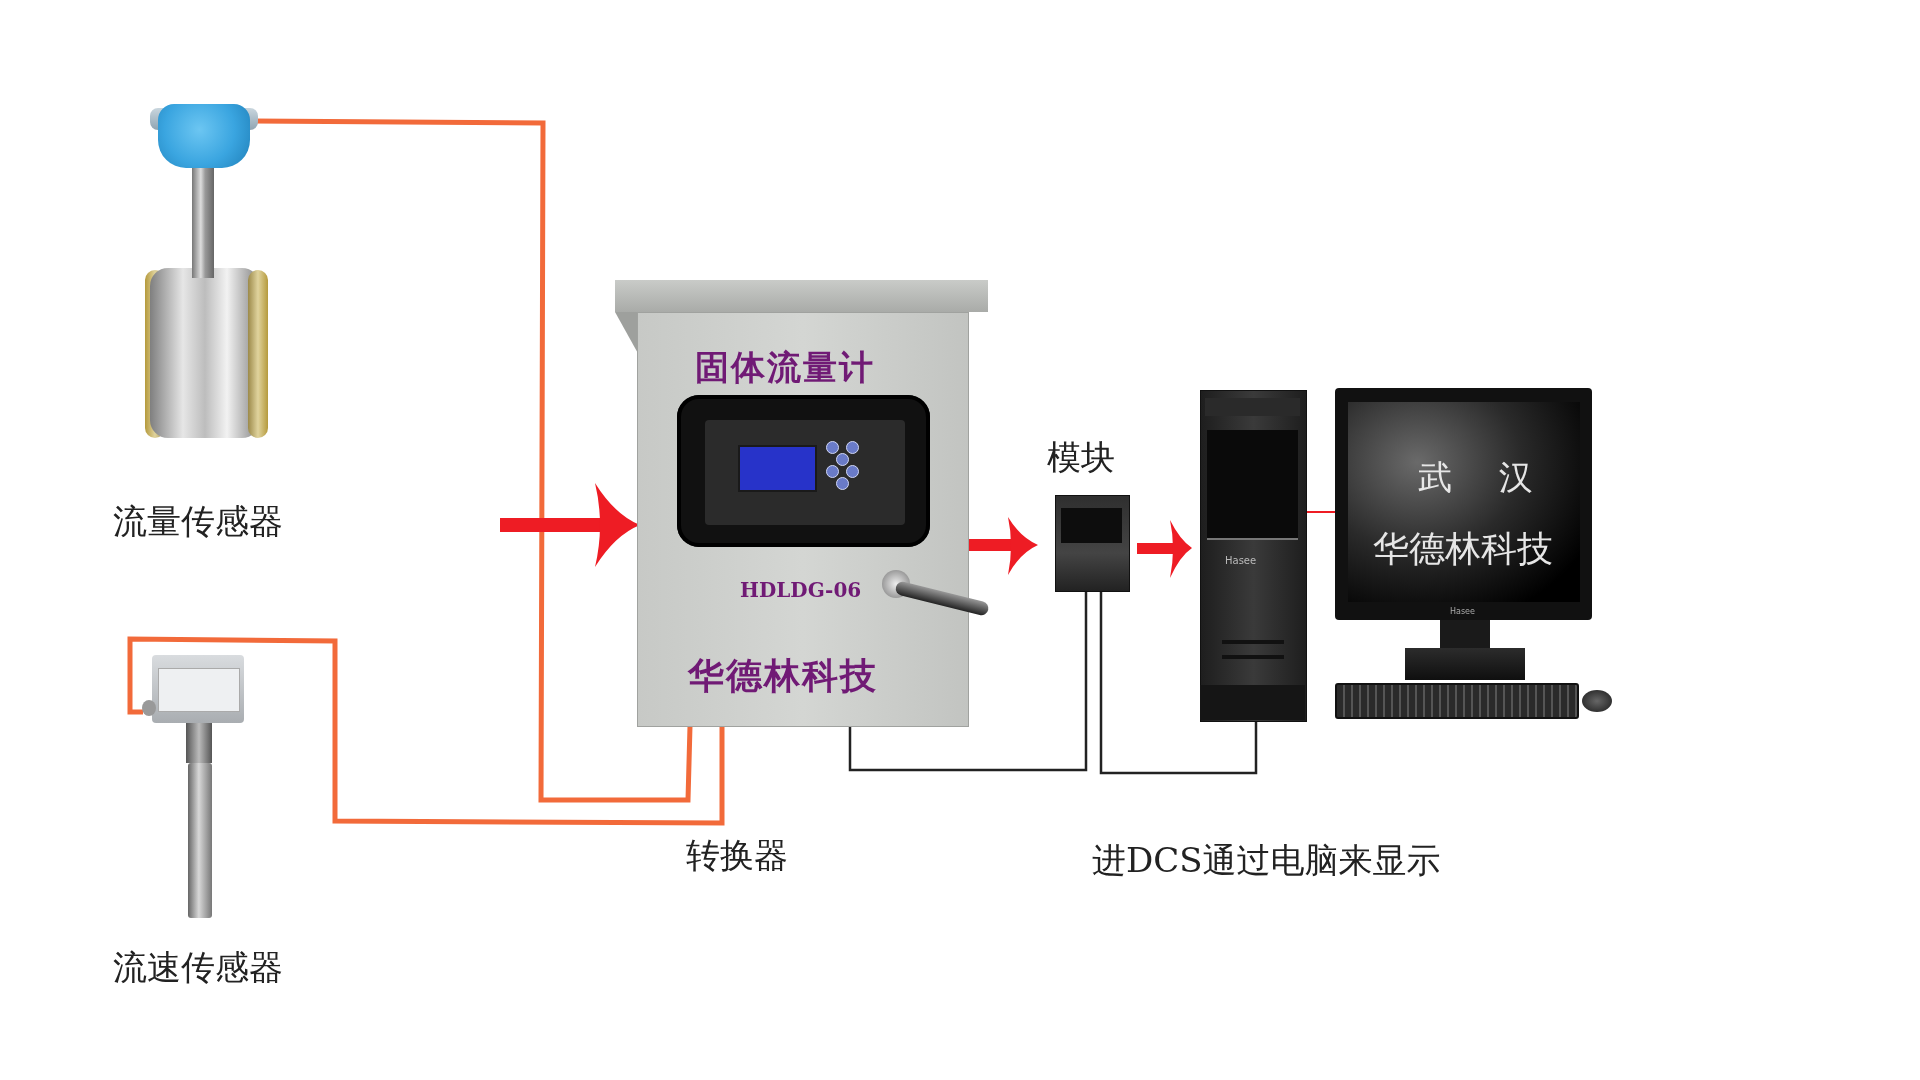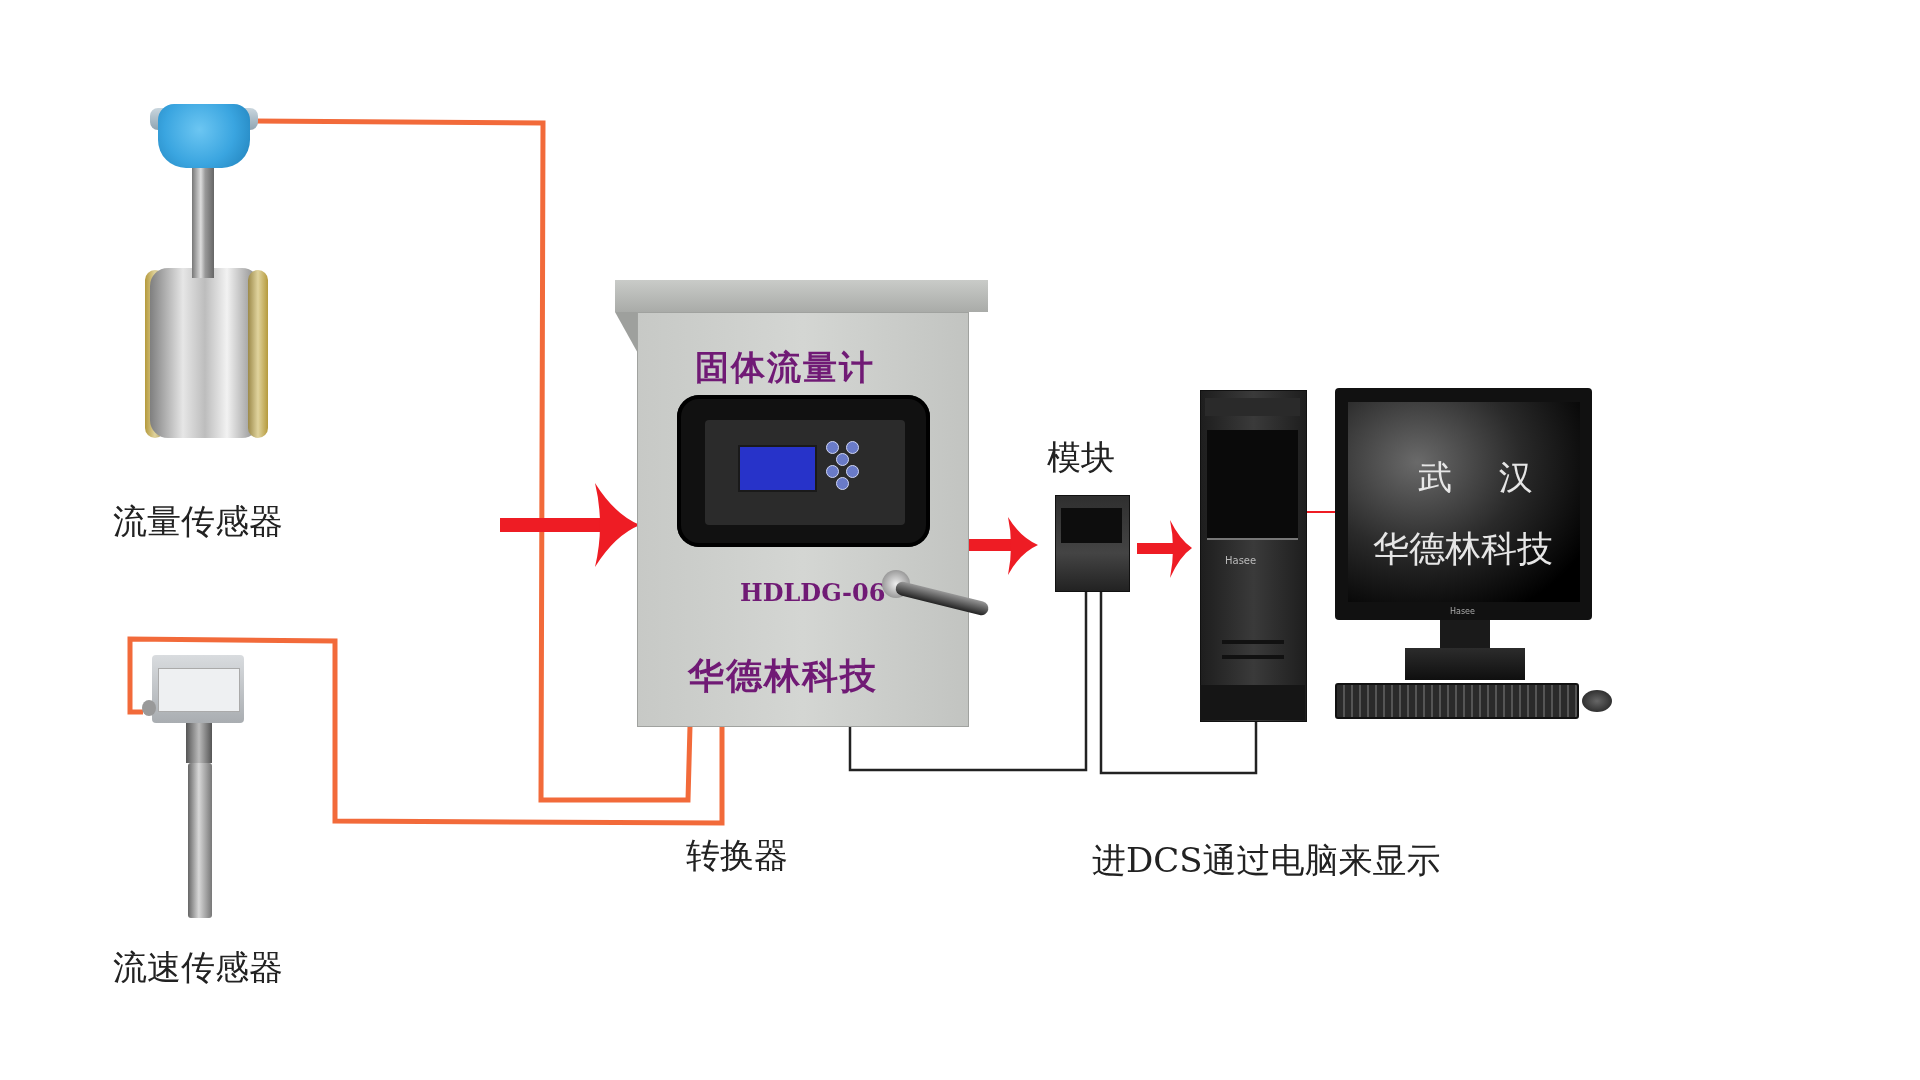--- a/index.html
+++ b/index.html
@@ -111,21 +111,21 @@
   <div class="abs cab-panel"></div>
   <div class="abs lcd"></div>
   <div>
     <span class="keypad-btn" style="left:826px; top:441px;"></span>
     <span class="keypad-btn" style="left:846px; top:441px;"></span>
     <span class="keypad-btn" style="left:836px; top:453px;"></span>
     <span class="keypad-btn" style="left:826px; top:465px;"></span>
     <span class="keypad-btn" style="left:846px; top:465px;"></span>
     <span class="keypad-btn" style="left:836px; top:477px;"></span>
   </div>
-  <div class="green" style="left:740px; top:578px; font-size:24px;">HDLDG-06</div>
+  <div class="green" style="left:740px; top:578px; font-size:20px;">HDLDG-06</div>
   <div class="abs handle"></div>
   <div class="abs handle-bar"></div>
   <div class="green" style="left:688px; top:652px; font-size:36px; letter-spacing:2px;">华德林科技</div>
   <div class="label label-lg" style="left:686px; top:833px;">转换器</div>
 </div>
 
 <div>
   <div class="label label-lg" style="left:1047px; top:435px;">模块</div>
   <div class="abs module"></div>
   <div class="abs module-top"></div>

